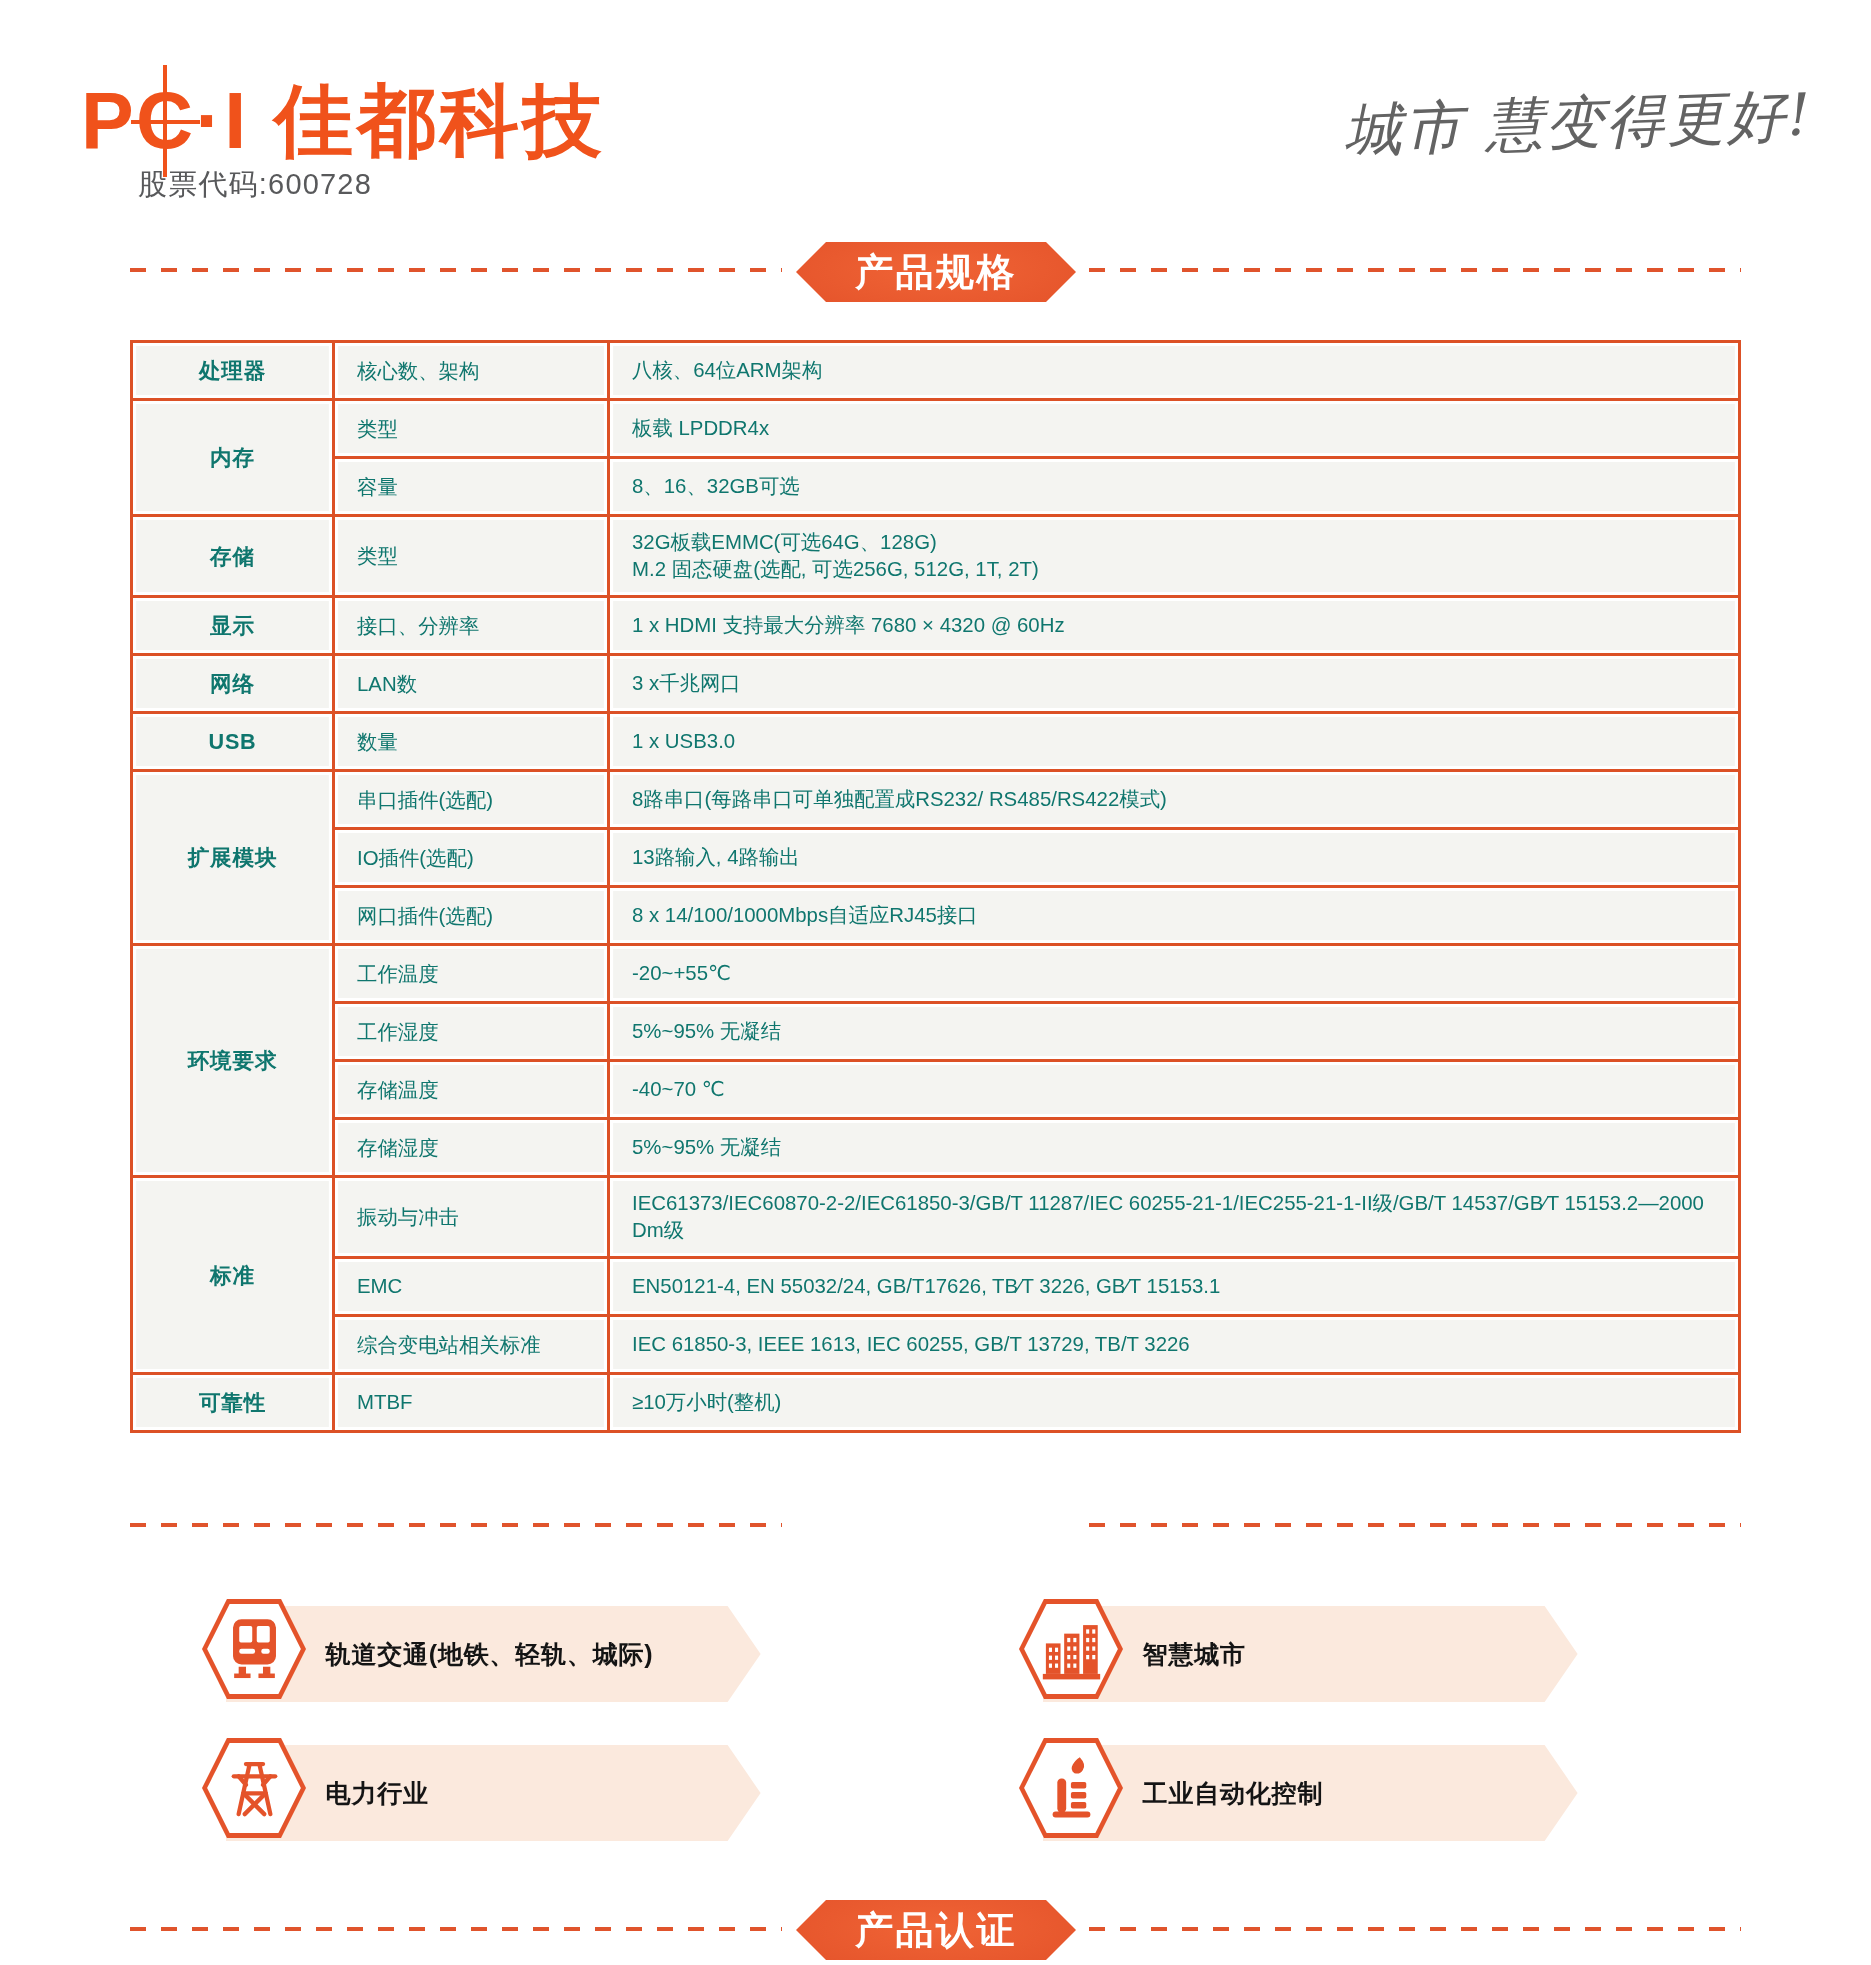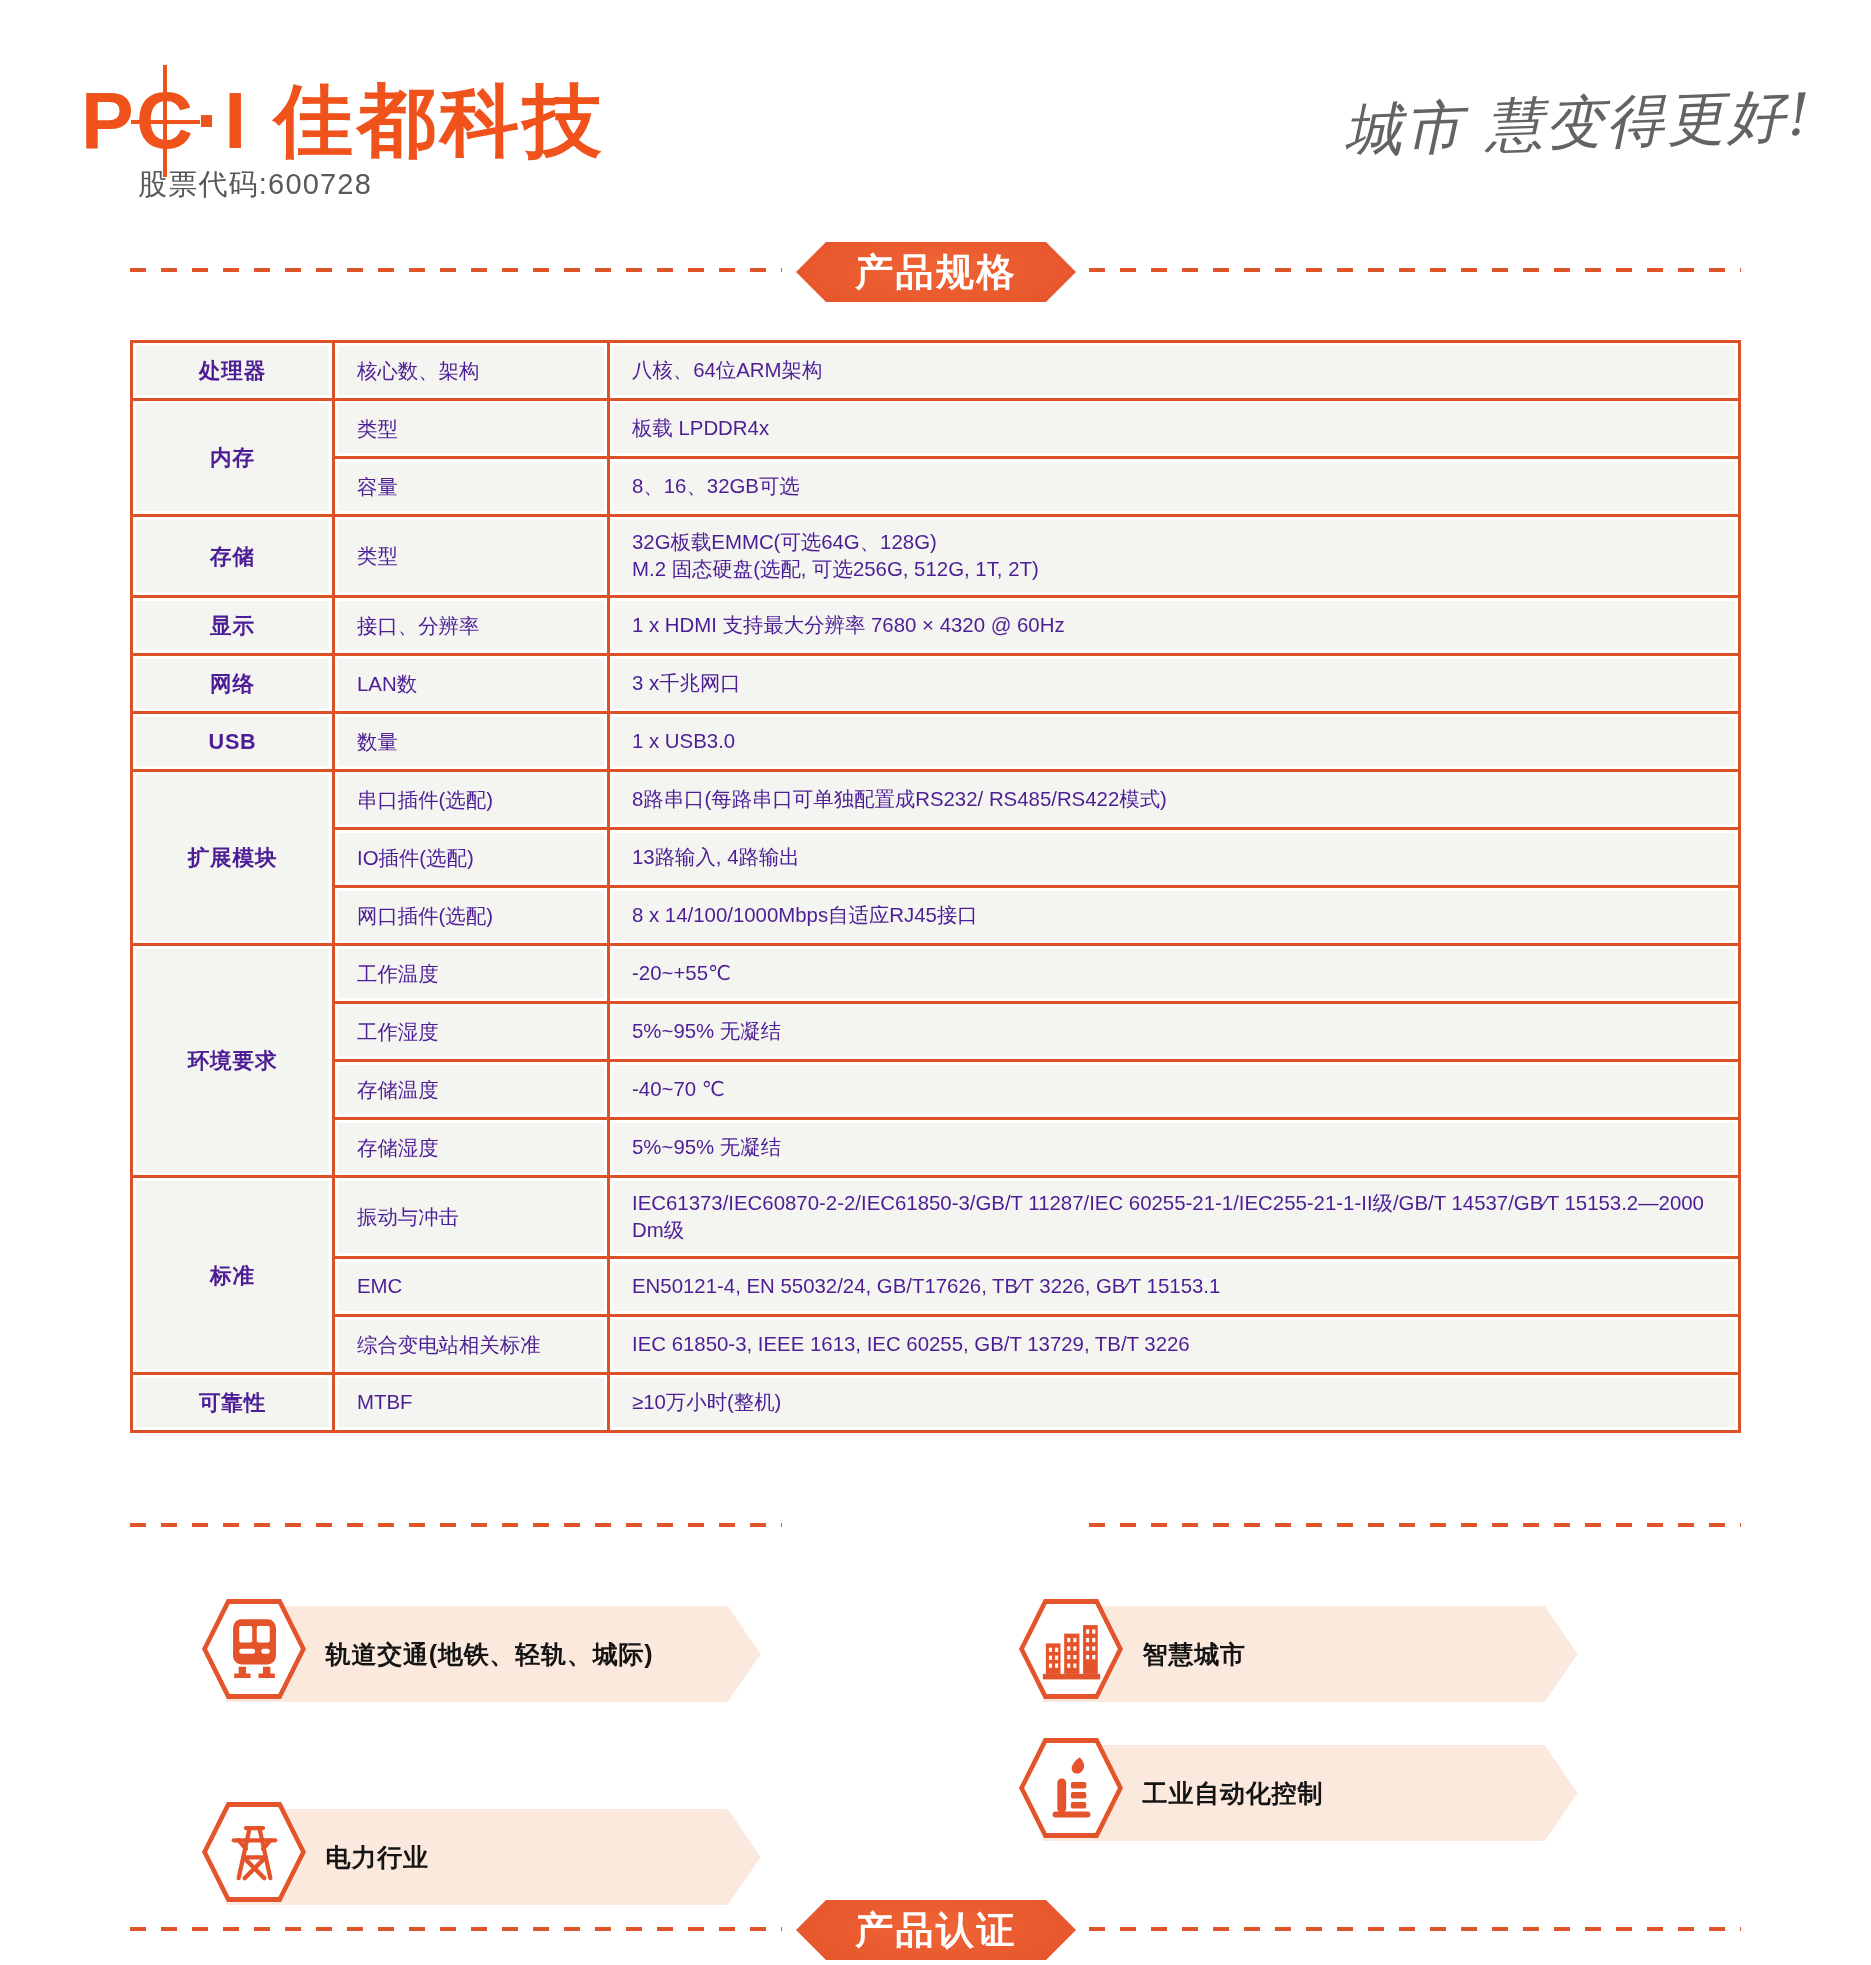--- a/index.html
+++ b/index.html
@@ -25,21 +25,21 @@
             background:radial-gradient(120% 170% at 50% 45%, #F06436 0%, #E4532A 55%, #D44A1E 100%);
             clip-path:polygon(30px 0, calc(100% - 30px) 0, 100% 50%, calc(100% - 30px) 100%, 30px 100%, 0 50%);
             display:flex; align-items:center; justify-content:center; }
   .banner span { color:#ffffff; font-size:38px; font-weight:bold; letter-spacing:2.4px; }
   .dash { position:absolute; height:4.3px;
           background:repeating-linear-gradient(90deg,#E0542C 0 16.5px, transparent 16.5px 31px); }
 
   
   table.spec { position:absolute; left:130px; top:340px; width:1611px; border-collapse:collapse; table-layout:fixed; }
   table.spec td { border:3.9px solid #DC5126; background:#F4F4F1; box-shadow:inset 0 0 0 3.1px #ffffff;
-                  padding:5.5px 22px; color:#4c1d95; }
+                  padding:5.5px 22px; color:#0f766e; }
   td.col-group { width:202px; text-align:center; font-weight:bold; font-size:21.6px; letter-spacing:0.8px; }
   td.col-label { width:275px; font-size:20.4px; }
   td.col-value { font-size:20.4px; color:#3D3D3D; white-space:pre-line; line-height:1.32; }
 
   
   .app-item { position:absolute; width:766px; height:102px; }
   .ribbon { position:absolute; left:23.6px; top:7px; width:535px; height:96px; background:#FBE9DD;
             clip-path:polygon(0 0, calc(100% - 33px) 0, 100% 50%, calc(100% - 33px) 100%, 0 100%);
             display:flex; align-items:center; z-index:1; }
   .ribbon span { margin-left:100px; font-size:25px; font-weight:bold; color:#141414; letter-spacing:0.8px; }
@@ -219,21 +219,21 @@
               <rect x="84" y="45" width="5" height="7"></rect>
             <rect x="74" y="59" width="5" height="7"></rect>
               <rect x="84" y="59" width="5" height="7"></rect>
           </g>
           <rect x="3" y="90" width="94" height="9"></rect>
         </svg>
       </div>
     </div>
   </div>
 
-  <div class="app-item" style="left:202px; top:1802px;text-decoration:underline;">
+  <div class="app-item" style="left:202px; top:1738px;text-decoration:underline;">
     <div class="ribbon">
       <span>电力行业</span>
     </div>
     <div class="badge">
       <div class="badge-inner">
         <svg viewBox="0 0 100 100" fill="none" stroke="#E4532A" stroke-width="7" stroke-linecap="round">
           <path d="M36 10 H64"></path>
           <path d="M42 10 L24 92"></path>
           <path d="M58 10 L76 92"></path>
           <path d="M16 30 H84"></path>

